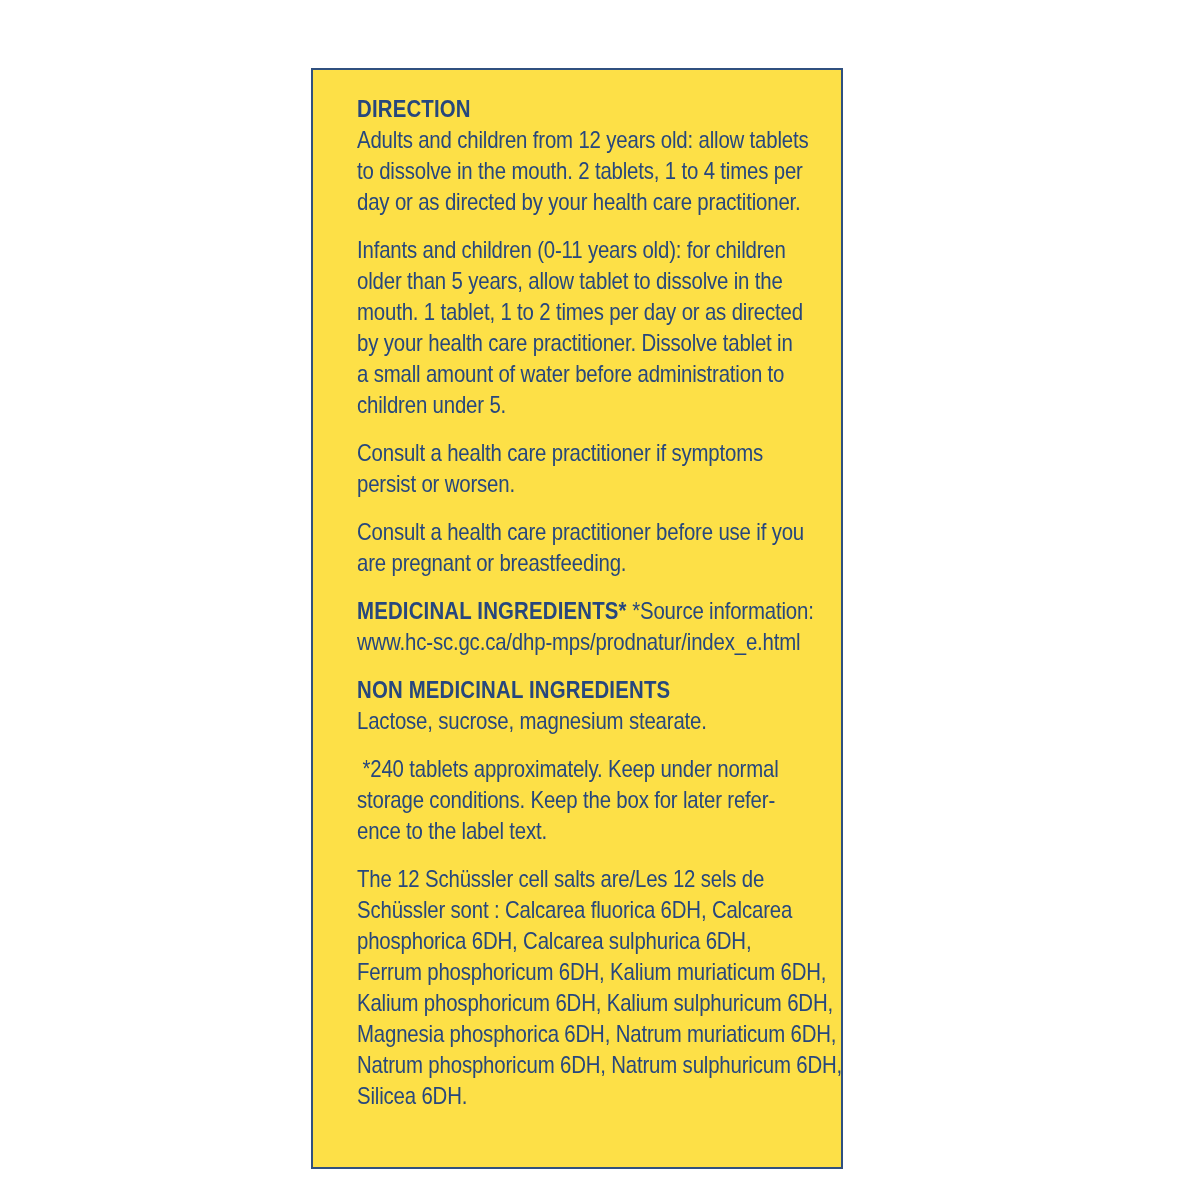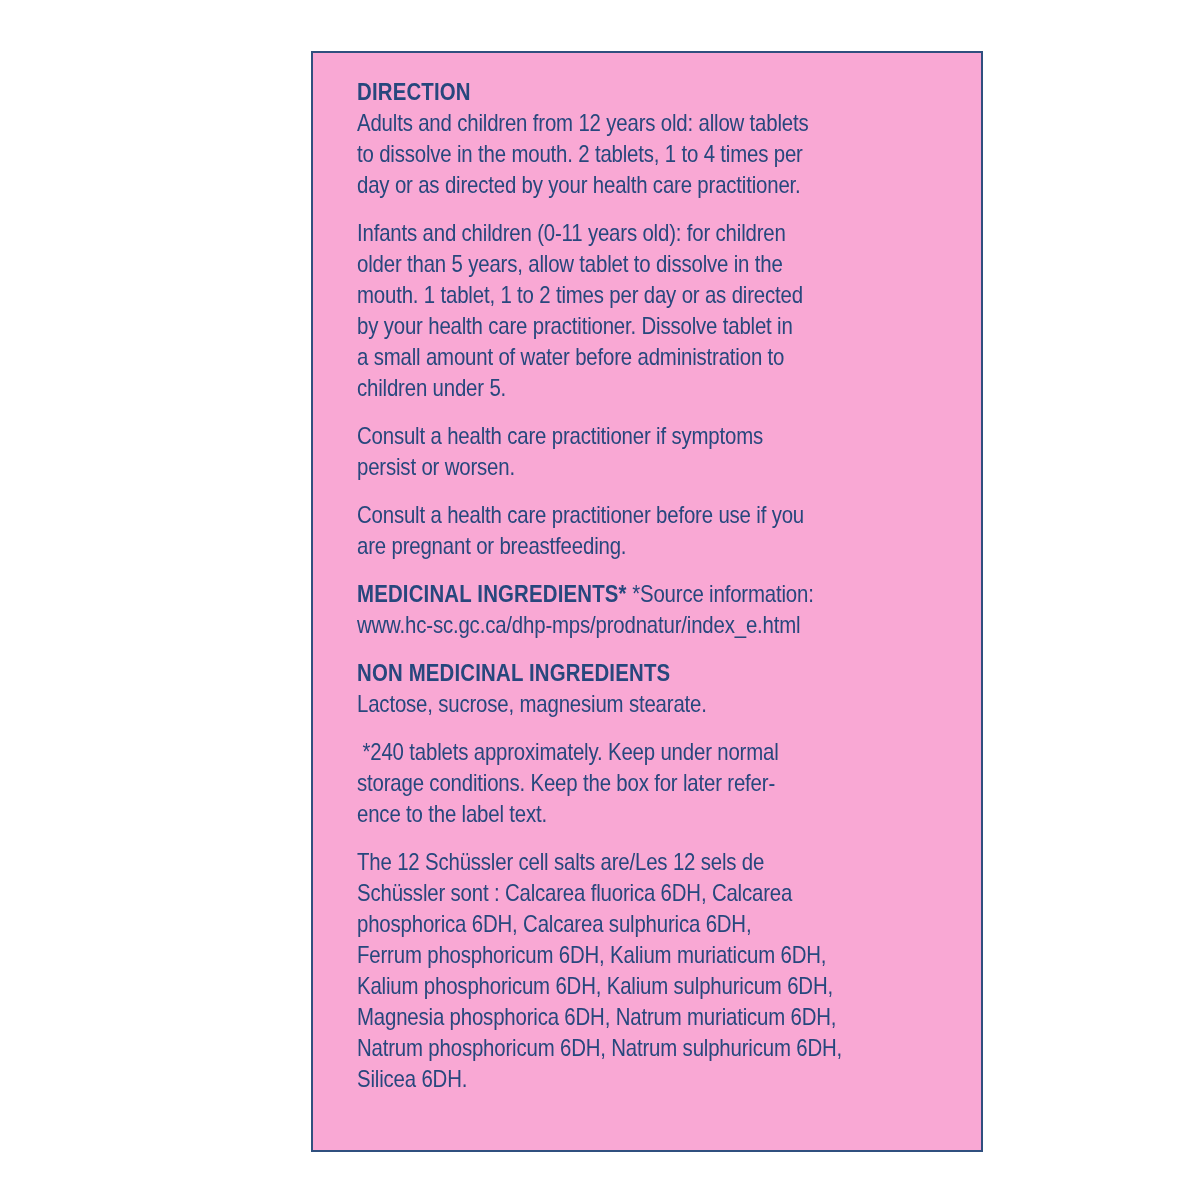--- a/index.html
+++ b/index.html
@@ -15,28 +15,28 @@
   .page {
     position: relative;
     width: 1200px;
     height: 1200px;
     background: #ffffff;
     overflow: hidden;
   }
   .panel {
     position: absolute;
     left: 311px;
-    top: 51px;
-    width: 672px;
+    top: 68px;
+    width: 532px;
     height: 1101px;
     box-sizing: border-box;
     border: 2px solid #30507f;
     padding: 23px 12px 0 44px;
     color: #27477d;
-    background: #f9a8d4;
+    background: #fde047;
   }
   .para {
     margin: 0 0 17px 0;
     font-size: 24px;
     line-height: 31px;
     white-space: pre;
     letter-spacing: -0.2px;
     transform: scaleX(0.85);
     transform-origin: left top;
   }

